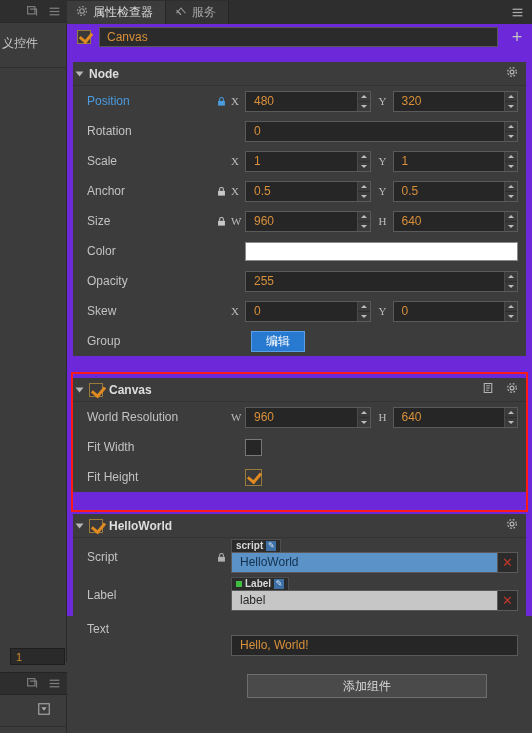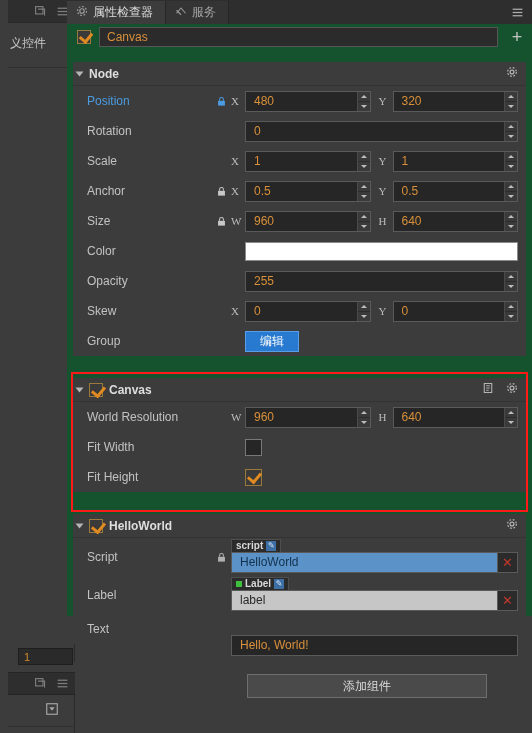--- a/index.html
+++ b/index.html
@@ -6,42 +6,42 @@
   html,body {
     width:532px; height:733px; overflow:hidden;
     background:#3c3c3c;
     font-family:"Liberation Sans","DejaVu Sans",sans-serif;
     font-size:12px; color:#cccccc;
     -webkit-font-smoothing:none;
   }
   #app { position:relative; width:532px; height:733px; background:#3c3c3c; }
 
   
-  .left-strip { position:absolute; left:8px; top:0; width:67px; height:733px; background:#3c3c3c; }
+  .left-strip { position:absolute; left:0; top:0; width:67px; height:733px; background:#3c3c3c; }
   .ls-topbar { position:absolute; left:0; top:0; width:67px; height:22px; background:#2e2e2e;
                display:flex; align-items:center; justify-content:flex-end; gap:9px; padding-right:6px; }
   .ls-panel { position:absolute; left:0; top:22px; width:67px; height:640px; background:#3c3c3c;
               border-top:1px solid #2a2a2a; border-right:1px solid #2a2a2a;}
   .ls-label { position:absolute; left:2px; top:12px; font-size:12px; color:#c8c8c8; white-space:nowrap; }
   .ls-divider { position:absolute; left:0; top:44px; width:67px; height:1px; background:#2f2f2f; }
   .ls-numfield { position:absolute; left:10px; top:648px; width:55px; height:17px;
                  background:#2a2a2a; border:1px solid #1e1e1e; color:#d08a2a; font-size:11px;
                  display:flex; align-items:center; padding-left:5px; }
   .ls-bottombar { position:absolute; left:0; top:672px; width:67px; height:23px; background:#2e2e2e;
                   border-top:1px solid #252525; border-bottom:1px solid #252525;
                   display:flex; align-items:center; justify-content:flex-end; gap:9px; padding-right:6px; }
   .ls-footer { position:absolute; left:0; top:695px; width:67px; height:38px; background:#3c3c3c;
                border-right:1px solid #2a2a2a; }
   .ls-footer-icon { position:absolute; left:37px; top:7px; }
   .ls-footer-line { position:absolute; left:0; top:31px; width:67px; height:1px; background:#2f2f2f; }
 
   .mini-ico { width:13px; height:13px; display:inline-block; opacity:.62; }
 
   
-  .main { position:absolute; left:67px; top:0; width:465px; height:616px; background:#14532d;text-decoration:underline; }
+  .main { position:absolute; left:67px; top:0; width:465px; height:616px; background:#6d28d9;text-decoration:underline; }
 
   
   .tabbar { position:absolute; left:0; top:0; width:465px; height:24px; background:#2e2e2e;
             display:flex; align-items:flex-end; }
   .tab { height:23px; display:flex; align-items:center; gap:5px; padding:0 12px 0 9px;
          font-size:12px; color:#b9b9b9; border-right:1px solid #262626; cursor:default; }
   .tab.active { background:#3c3c3c; color:#dcdcdc; }
   .tab.inactive { background:#343434; color:#a6a6a6; }
   .tabbar-spacer { flex:1; height:23px; }
   .tabbar-menu { width:30px; height:23px; display:flex; align-items:center; justify-content:center; }
@@ -85,21 +85,21 @@
   .sp-up, .sp-dn { width:0;height:0;border-left:3px solid transparent;border-right:3px solid transparent; }
   .sp-up { border-bottom:3px solid #bdbdbd; }
   .sp-dn { border-top:3px solid #bdbdbd; }
 
   .colorfield { flex:1; height:19px; background:#ffffff; border:1px solid #8a8a8a; margin-right:8px; }
 
   .select { flex:1; height:21px; background:#383838; border:1px solid #565656; display:flex;
             align-items:center; padding-left:10px; color:#d2d2d2; font-size:12px; position:relative; }
   .select .dncaret { position:absolute; right:10px; width:0;height:0;
             border-left:5px solid transparent;border-right:5px solid transparent;border-top:6px solid #cfcfcf; }
-  .btn-blue { width:54px; height:21px; margin-right:8px; background:#2879d0;
+  .btn-blue { width:54px; height:21px; margin-left:6px; margin-right:8px; background:#2879d0;
               border:1px solid #5a9ee8; color:#ffffff; font-size:12px;
               display:flex; align-items:center; justify-content:center; }
 
   
   .redbox { position:absolute; border:2px solid #ff1a1a; pointer-events:none; }
 
   .badge { position:absolute; height:13px; background:#2b2b2b; border:1px solid #4e4e4e;
            border-bottom:none; display:flex; align-items:center; gap:3px; padding:0 4px;
            font-size:10px; color:#d8d8d8; font-weight:bold; }
   .gdot { width:6px; height:6px; background:#3fbf3f; display:inline-block; }

